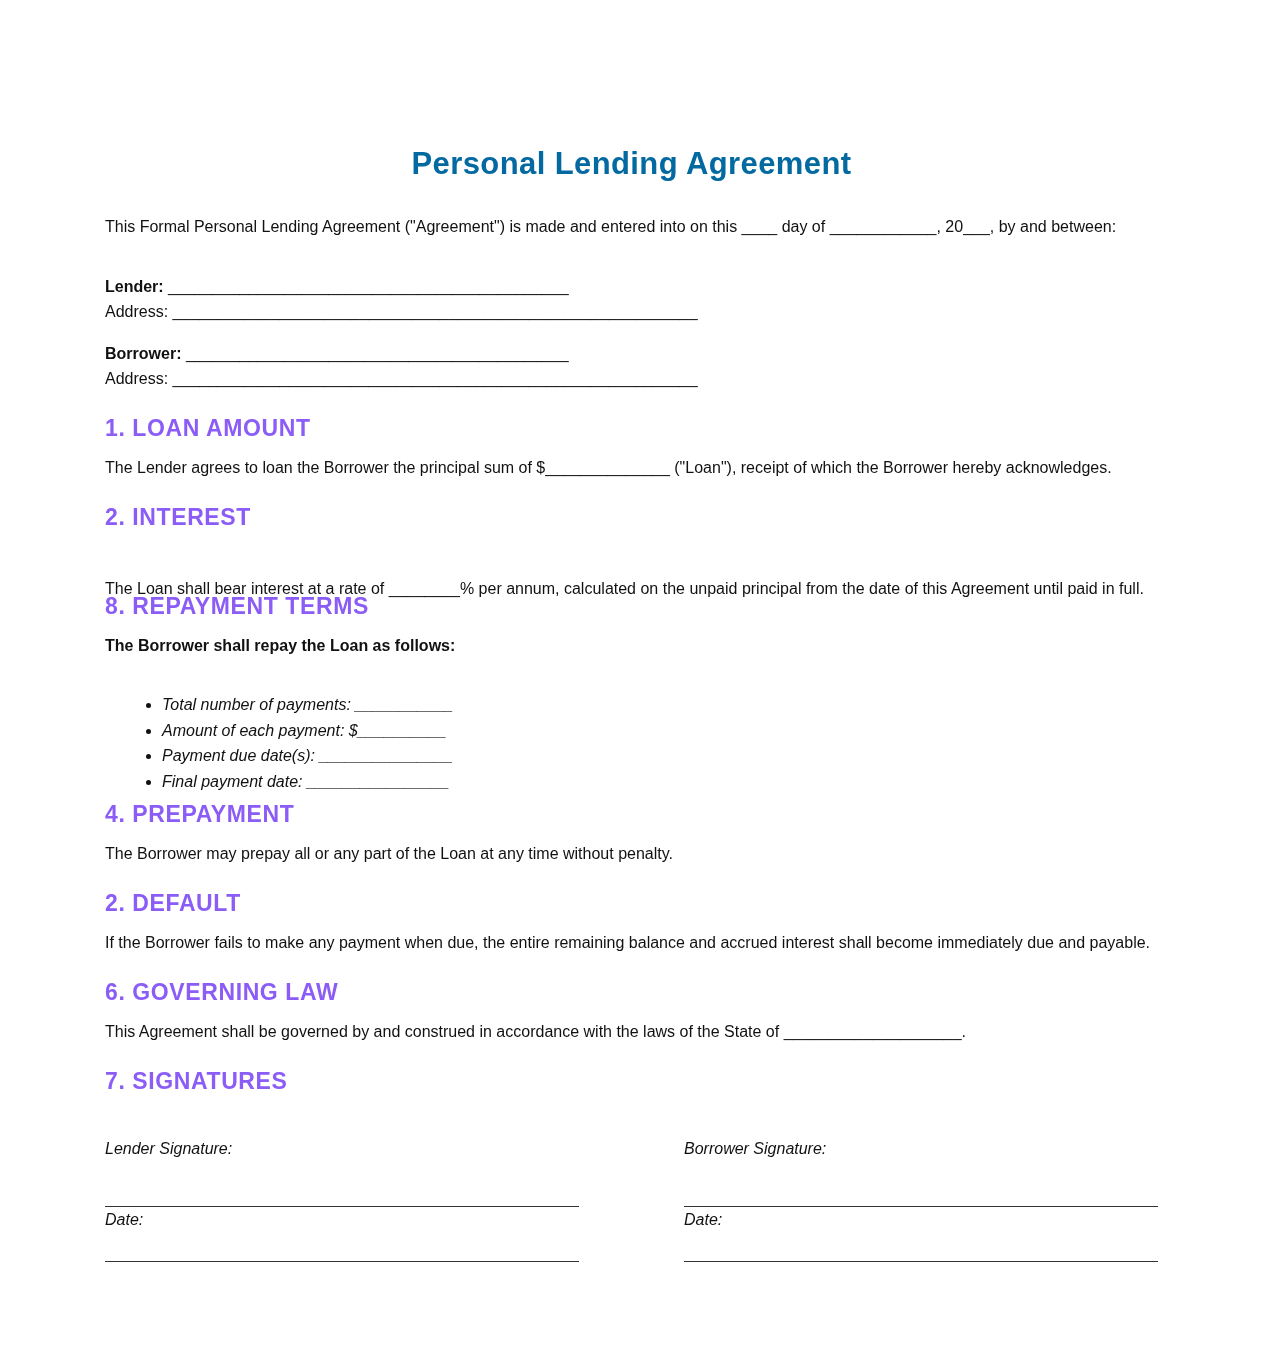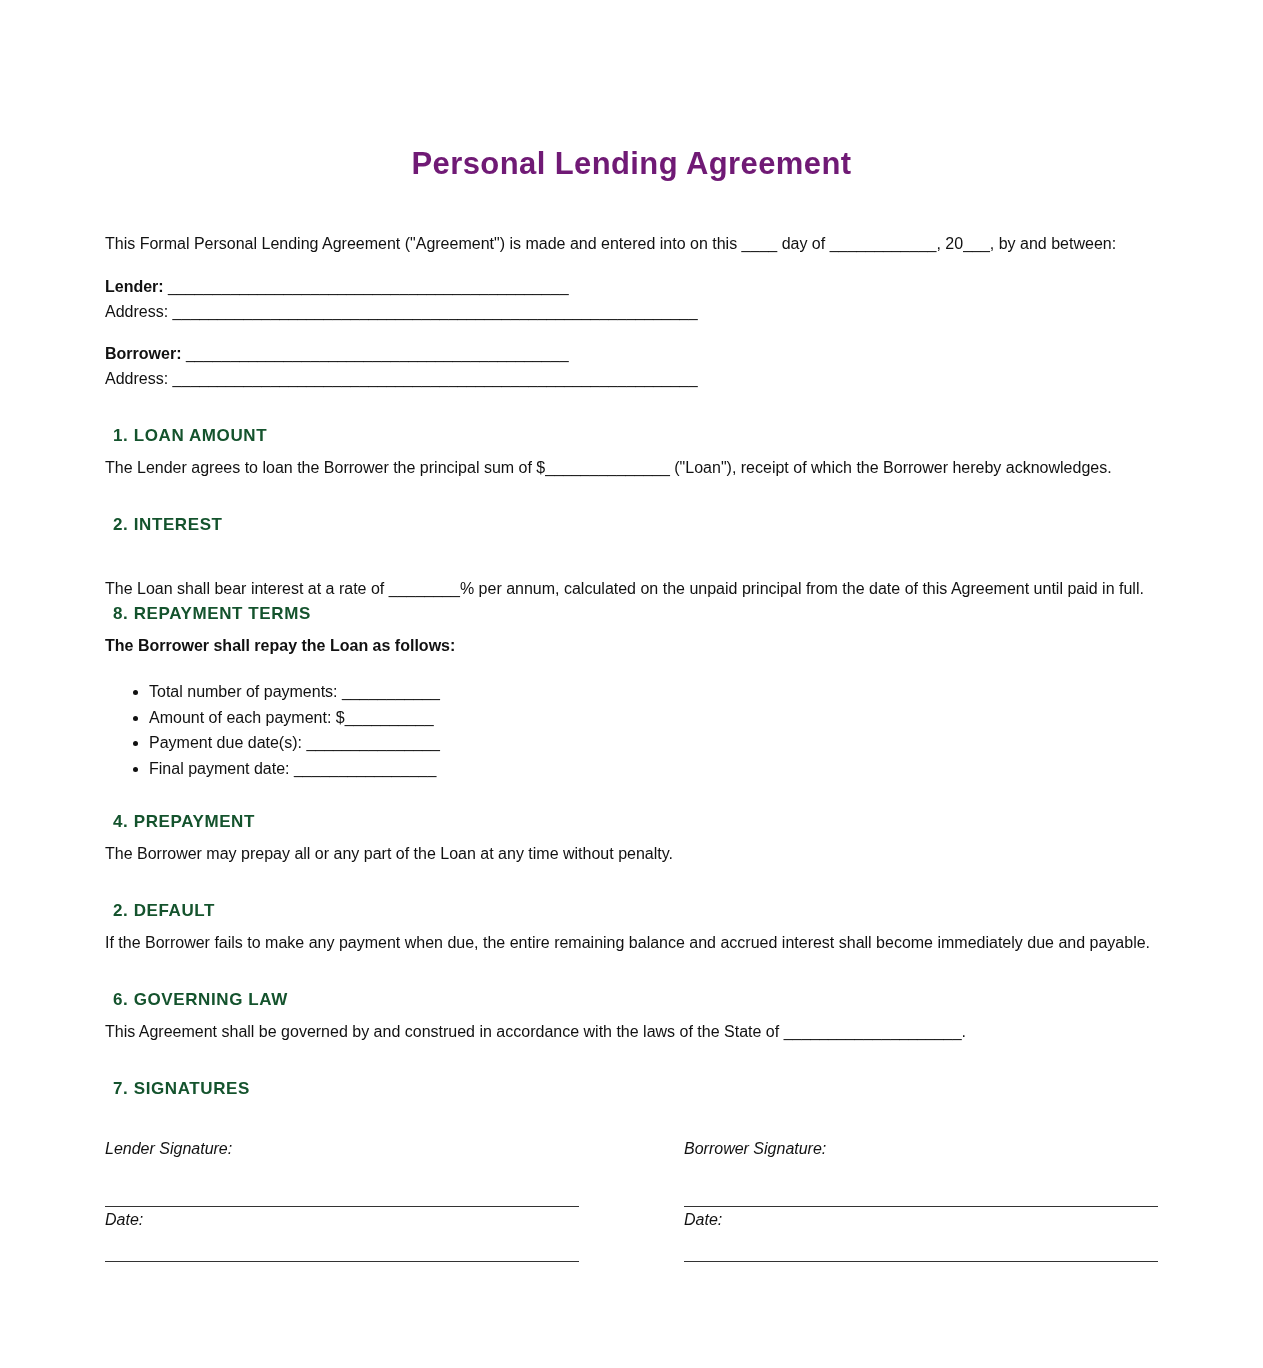--- a/index.html
+++ b/index.html
@@ -3,39 +3,39 @@
 <meta charset="utf-8">
 <style>
   html, body { margin: 0; padding: 0; background: #ffffff; }
   body {
     width: 1263px; height: 1368px; position: relative; overflow: hidden;
     font-family: "Liberation Sans", sans-serif; color: #111111;
   }
   .page { position: absolute; left: 105px; top: 0; width: 1053px; }
   .title {
     position: absolute; left: 0; width: 1053px; top: 146px; margin: 0;
-    text-align: center; font-size: 31px; font-weight: bold; letter-spacing: 0.4px; color: #701a75;
+    text-align: center; font-size: 31px; font-weight: bold; letter-spacing: 0.4px; color: #0369a1;
   }
   .line { position: absolute; left: 0; font-size: 16px; white-space: nowrap; line-height: 20px; }
   .bold { font-weight: bold; }
-  .h { position: absolute; left: 0; margin: 8px; font-size: 17px; font-weight: bold; letter-spacing: 0.6px; color: #14532d; line-height: 22px; white-space: nowrap; }
-  ul.bullets { position: absolute; left: 0; top: 677px; margin: 4px; padding: 0 0 0 40px; font-size: 16px; list-style: disc; }
+  .h { position: absolute; left: 0; margin: 0; font-size: 23px; font-weight: bold; letter-spacing: 0.6px; color: #8b5cf6; line-height: 22px; white-space: nowrap; }
+  ul.bullets { position: absolute; left: 0; top: 677px; margin: 17px; padding: 0 0 0 40px; font-size: 16px; list-style: disc; font-style: italic; }
   ul.bullets li { height: 25.7px; line-height: 22px; white-space: nowrap; }
   .sig-col { position: absolute; top: 0; width: 474px; }
   .sig-label { position: absolute; left: 0; font-size: 16px; white-space: nowrap; line-height: 20px; font-style: italic; }
   .sig-line { position: absolute; left: 0; width: 474px; height: 0; border-top: 1.5px solid #333; }
 </style>
 </head>
 <body>
 
 <div class="page">
 
   <h1 class="title">Personal Lending Agreement</h1>
 
-  <div class="line" style="top:234px;">This Formal Personal Lending Agreement ("Agreement") is made and entered into on this ____ day of ____________, 20___, by and between:</div>
+  <div class="line" style="top:217px;">This Formal Personal Lending Agreement ("Agreement") is made and entered into on this ____ day of ____________, 20___, by and between:</div>
 
   <div class="line" style="top:277px;">
     <span class="bold">Lender:</span><span> _____________________________________________</span>
   </div>
   <div class="line" style="top:302px;">
     <span>Address:</span><span> ___________________________________________________________</span>
   </div>
 
   <div class="line" style="top:344px;">
     <span class="bold">Borrower:</span><span> ___________________________________________</span>

